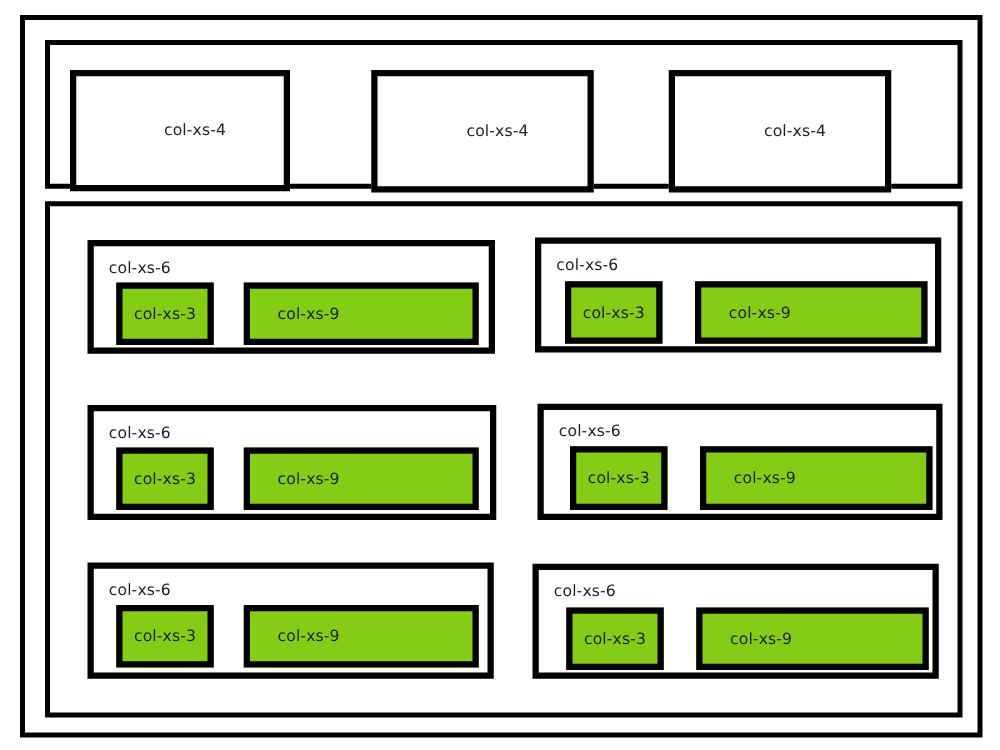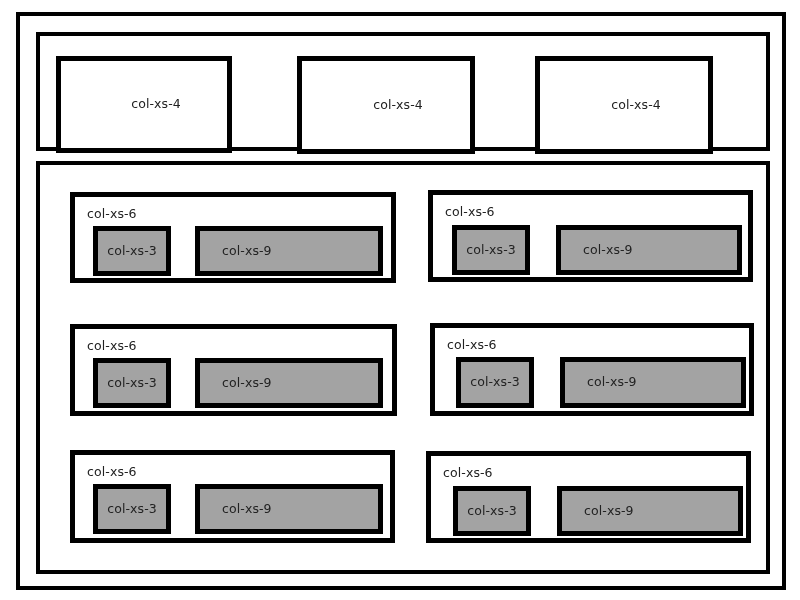--- a/index.html
+++ b/index.html
@@ -90,21 +90,21 @@
   .c6-r1 { left: 390px; top: 158px; width: 324px; height: 93px; }
   .c6-r2 { left: 386px; top: 286px; width: 325px; height: 92px; }
 
   .col6 > .lbl { left: 12px; top: 11px; }
 
   
   .nest {
     position: absolute;
     box-sizing: border-box;
     border: 5px solid #000000;
-    background: #a3a3a3;
+    background: #84cc16;
     display: flex;
     align-items: center;
   }
   .nest .lbl {
     font-size: 12.5px;
     line-height: 1;
     letter-spacing: 0.1px;
     white-space: nowrap;
   }
   .nest3 {

